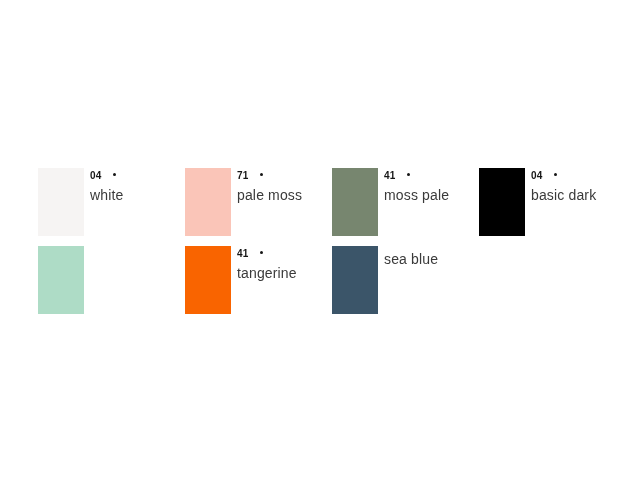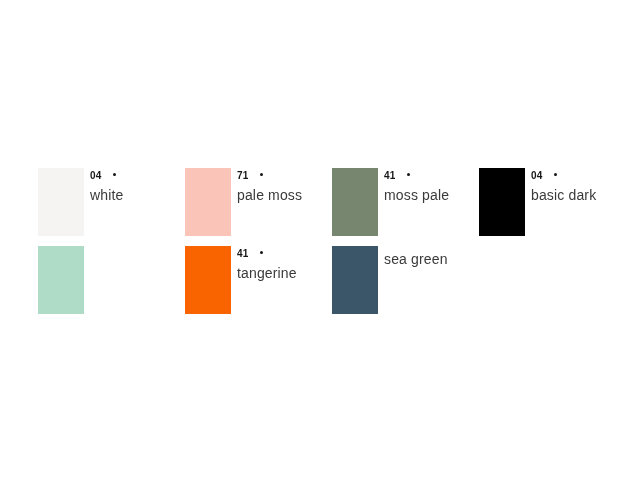--- a/index.html
+++ b/index.html
@@ -162,20 +162,20 @@
           <span class="swatch-code">41</span>
           <span class="swatch-dot"></span>
         </span>
         <span class="swatch-name">tangerine</span>
       </span>
     </div>
 
     <div class="swatch-cell">
       <span class="swatch-chip" style="background:#3b5569;"></span>
       <span class="swatch-info">
-        <span class="swatch-name">sea green</span>
+        <span class="swatch-name">sea blue</span>
       </span>
     </div>
 
     <div class="swatch-cell"></div>
 
   </div>
 </div>
 
 </body></html>

